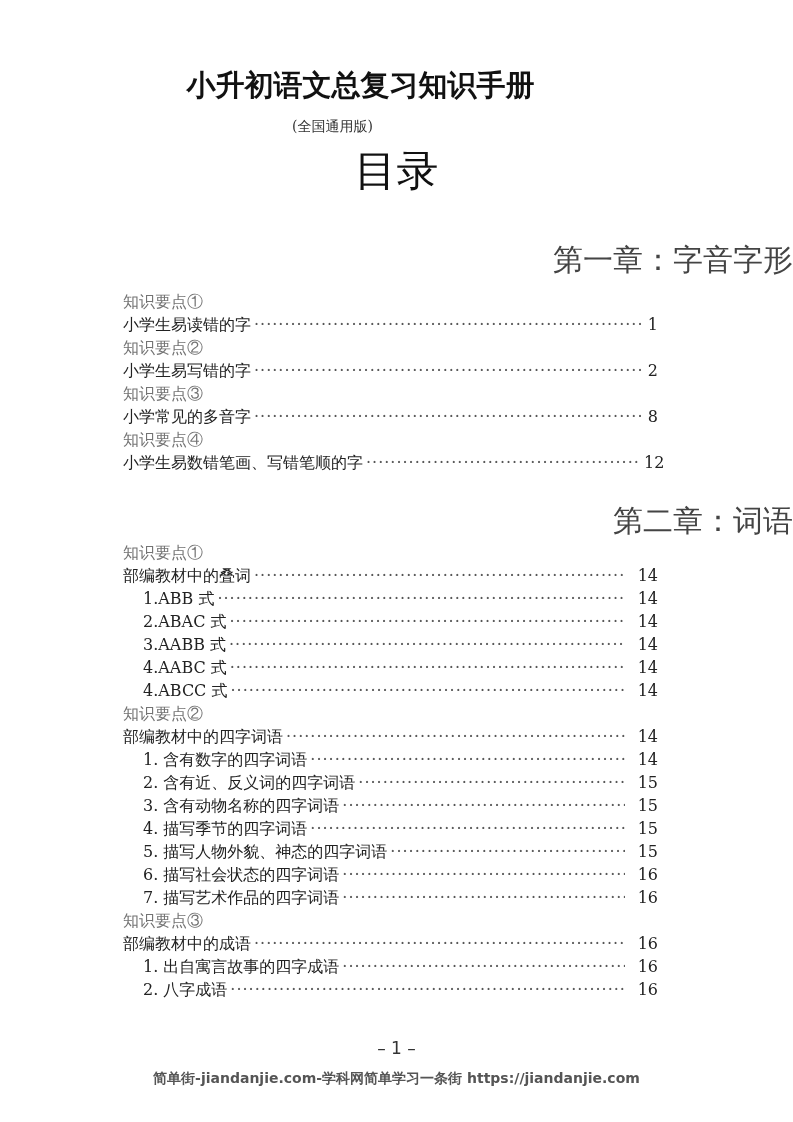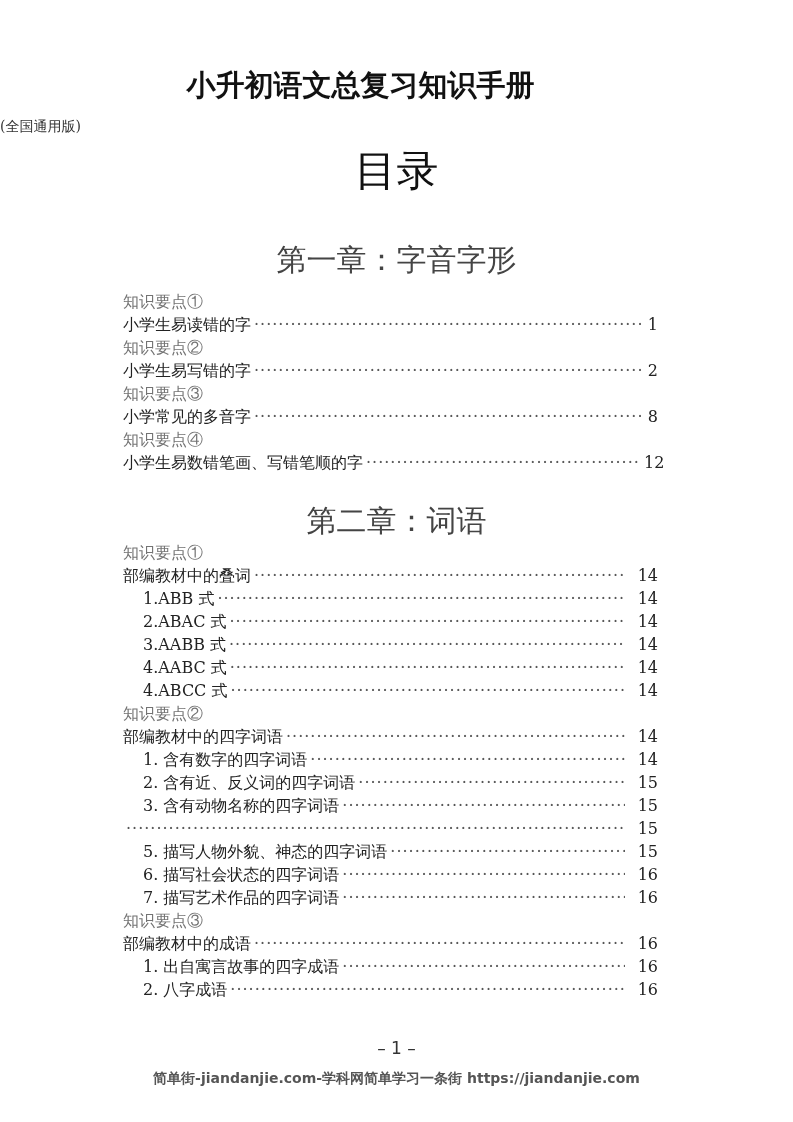--- a/index.html
+++ b/index.html
@@ -1,20 +1,20 @@
 <!DOCTYPE html>
 <html><head>
   <meta charset="utf-8">
   <style>
     html, body { margin: 0; padding: 0; background: #ffffff; }
     body { width: 793px; height: 1122px; position: relative; overflow: hidden; font-family: "DejaVu Serif", "Liberation Serif", serif; color: #222; }
     .doc-title { position: absolute; top: 66px; left: 0; width: 721px; text-align: center; font-size: 29px; font-weight: bold; color: #111; letter-spacing: 0px; }
-    .edition { position: absolute; top: 118px; left: 0; width: 665px; font-size: 14px; color: #333; }
+    .edition { position: absolute; top: 118px; left: 0; width: 665px; text-align: center; font-size: 14px; color: #333; }
     .toc-title { position: absolute; top: 143px; left: 0; width: 793px; text-align: center; font-size: 42px; color: #111; }
-    .chapter { position: absolute; left: 0; width: 793px; text-align: center; font-size: 30px; color: #444; }
+    .chapter { position: absolute; left: 0; width: 793px; text-align: right; font-size: 30px; color: #444; }
     .ch1 { top: 240px; }
     .ch2 { top: 501px; }
     .toc { position: absolute; left: 123px; width: 535px; }
     .toc1 { top: 290px; }
     .toc2 { top: 541px; }
     .row { display: flex; align-items: flex-start; height: 23px; font-size: 16px; line-height: 23px; }
     .section { color: #737373; font-size: 16px; height: 23px; line-height: 23px; }
     .row .label { white-space: nowrap; color: #222; }
     .row.indent .label { padding-left: 20px; }
     .row .dots { flex: 1; overflow: hidden; white-space: nowrap; color: #555; margin: 0 3px; }
@@ -107,20 +107,21 @@
       <span class="label">2. 含有近、反义词的四字词语</span>
       <span class="dots"></span>
       <span class="page">15</span>
     </div>
     <div class="row indent">
       <span class="label">3. 含有动物名称的四字词语</span>
       <span class="dots"></span>
       <span class="page">15</span>
     </div>
     <div class="row indent">
+      <span class="label">4. 描写季节的四字词语</span>
       <span class="dots"></span>
       <span class="page">15</span>
     </div>
     <div class="row indent">
       <span class="label">5. 描写人物外貌、神态的四字词语</span>
       <span class="dots"></span>
       <span class="page">15</span>
     </div>
     <div class="row indent">
       <span class="label">6. 描写社会状态的四字词语</span>

